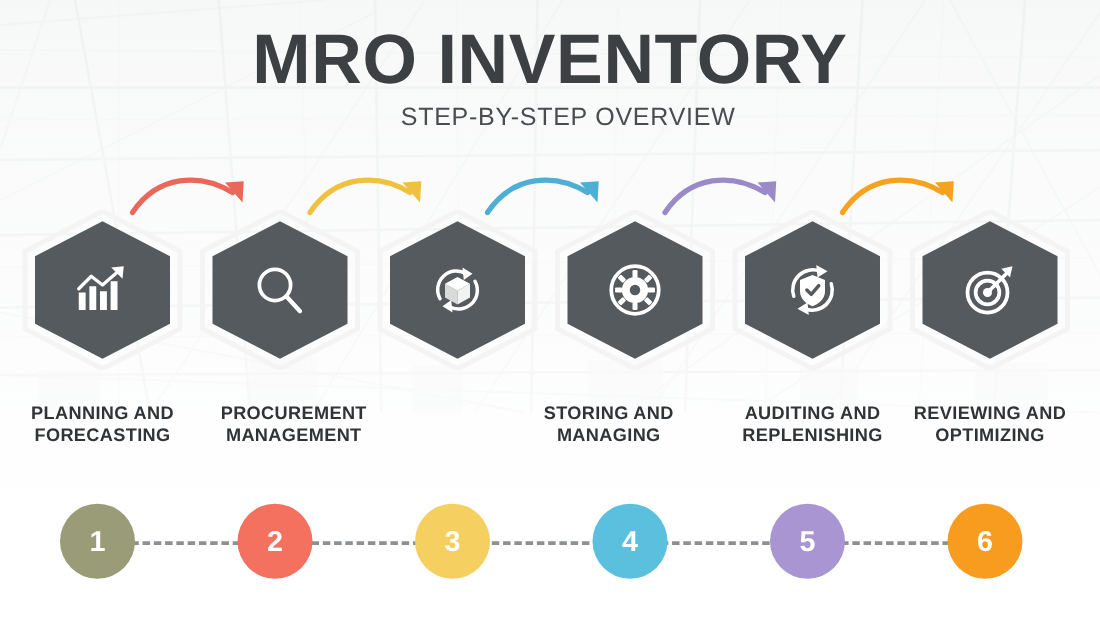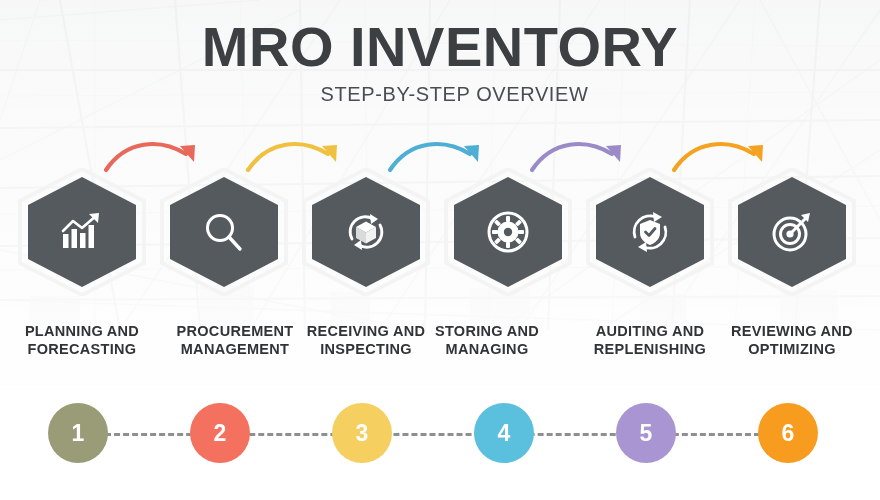--- a/index.html
+++ b/index.html
@@ -371,21 +371,20 @@
           <path d="M32,6 L41,4 L39,13 Z" fill="#ffffff"></path>
         </svg>
       </div>
     </div>
 
   </div>
 
   <div id="label-row">
     <div class="step-label" style="left:7px;">PLANNING AND FORECASTING</div>
     <div class="step-label" style="left:160px;">PROCUREMENT MANAGEMENT</div>
-    <div class="step-label" style="left:291px;">RECEIVING AND INSPECTING</div>
     <div class="step-label" style="left:412px;">STORING AND MANAGING</div>
     <div class="step-label" style="left:717px;">REVIEWING AND OPTIMIZING</div>
     <div class="step-label" style="left:575px;">AUDITING AND REPLENISHING</div>
   </div>
 
   <div id="timeline">
     <div id="dash-line"></div>
 
     <div class="num-circle" style="left:48px;  background:#9a9c78;">1</div>
     <div class="num-circle" style="left:190px; background:#f4715f;">2</div>

